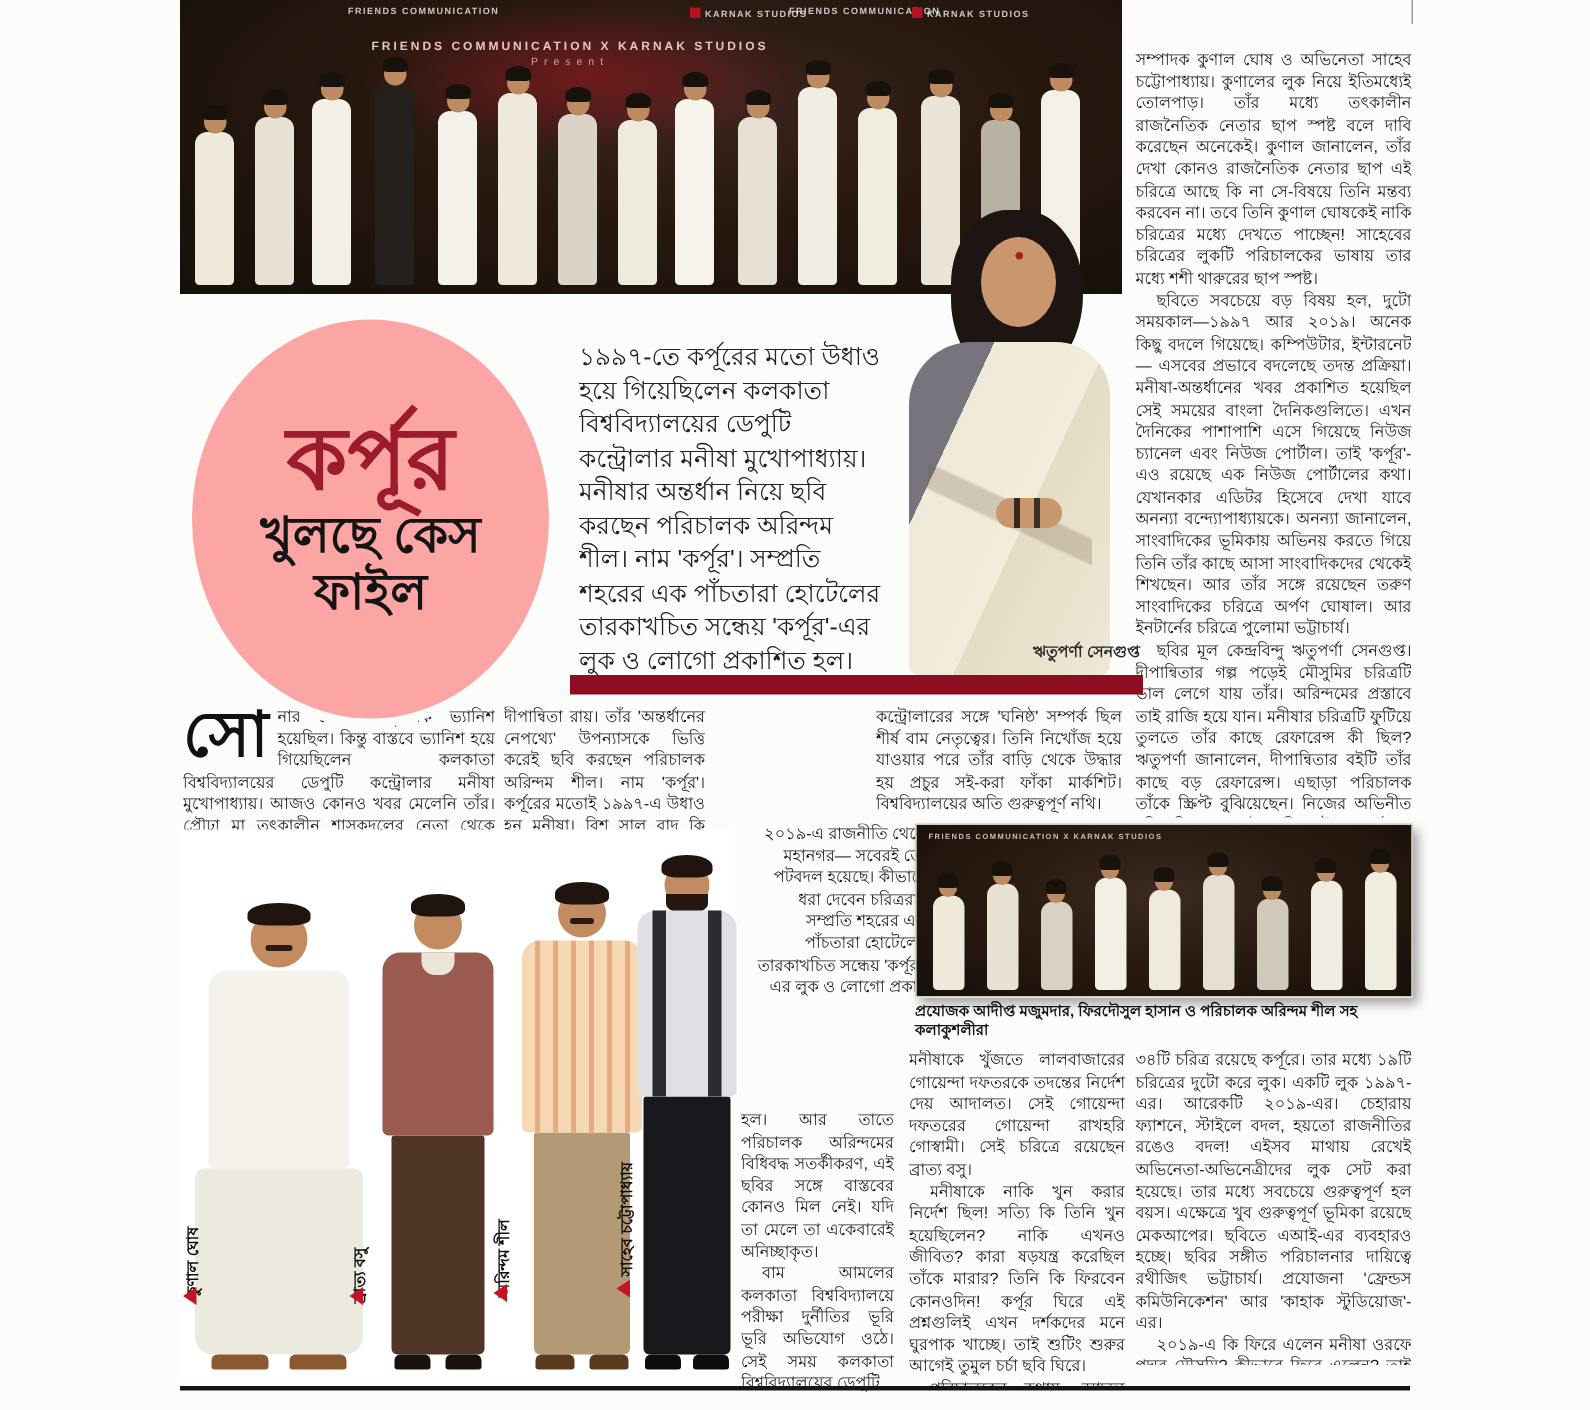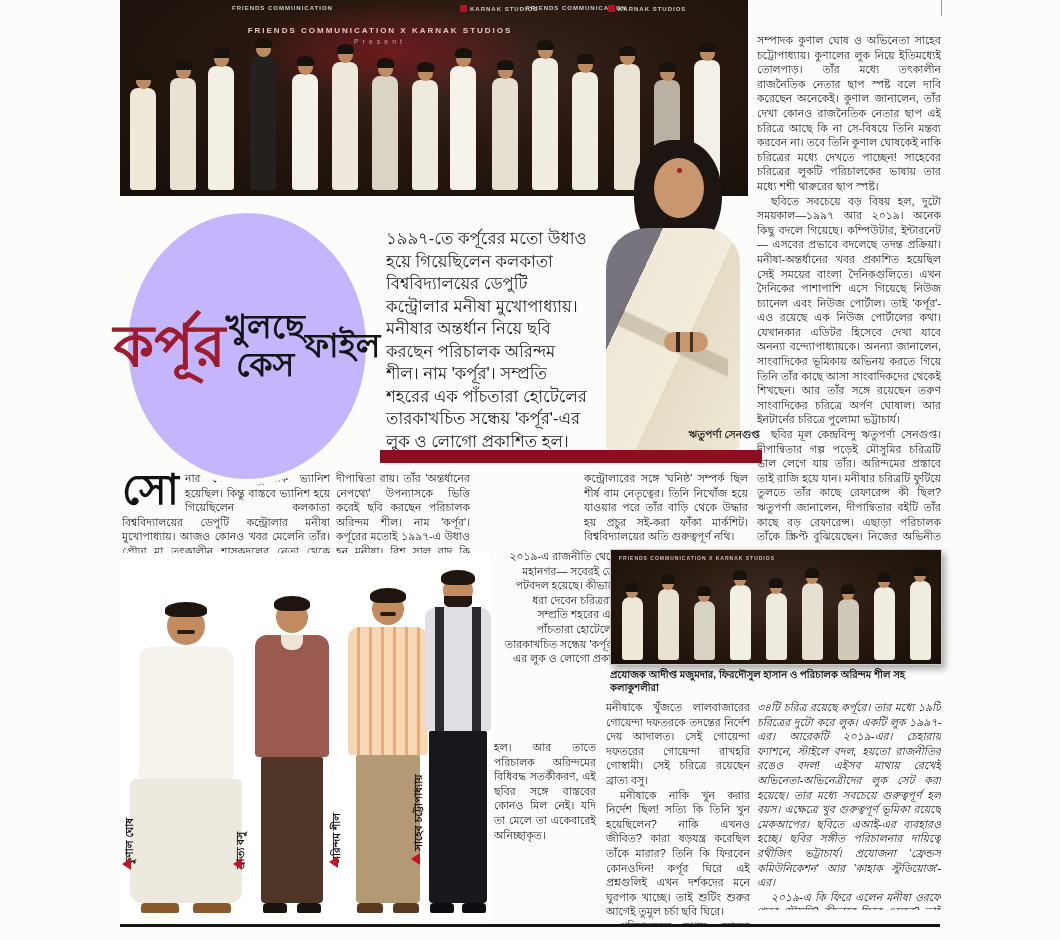--- a/index.html
+++ b/index.html
@@ -26,22 +26,22 @@
   .fig{position:absolute;bottom:6px;width:30px;display:flex;flex-direction:column;align-items:center;z-index:1;}
   .fhd{width:15px;height:15px;border-radius:50%;background:#bd8b62;position:relative;flex:none;}
   .fhd::before{content:"";position:absolute;top:-4px;left:-1px;right:-1px;height:10px;
     border-radius:50% 50% 20% 20%;background:#18120d;}
   .fbd{flex:1;width:26px;border-radius:8px 8px 3px 3px;margin-top:-1px;}
   #photo-bottom .fig{width:26px;bottom:4px;}
   #photo-bottom .fhd{width:12px;height:12px;}
   #photo-bottom .fbd{width:21px;}
   
   #headline-circle{left:128px;top:213px;width:238px;height:266px;border-radius:50%;
-    background:#c4b5fd;box-shadow:0 0 0 6px #fcfcfb;z-index:4;
-    display:flex;align-items:center;justify-content:center;text-align:center;}
+    background:#fca5a5;box-shadow:0 0 0 6px #fcfcfb;z-index:4;
+    display:flex;flex-direction:column;align-items:center;justify-content:center;text-align:center;}
   #headline-title{font-size:58px;font-weight:bold;color:#9c1b2c;line-height:1.05;}
   .headline-sub{font-size:33px;font-weight:bold;color:#141414;line-height:1.16;}
   
   #intro{left:386px;top:227px;width:204px;height:226px;font-size:16.5px;line-height:22.5px;color:#222;overflow:hidden;}
   
   #photo-woman{left:578px;top:140px;width:184px;height:312px;z-index:5;}
   .w-hair{position:absolute;left:56px;top:0;width:88px;height:116px;border-radius:48% 52% 58% 55%;background:#1c1511;}
   .w-face{position:absolute;left:76px;top:18px;width:50px;height:60px;border-radius:50%;background:#c9966d;}
   .w-bindi{position:absolute;left:99px;top:28px;width:5px;height:5px;border-radius:50%;background:#a32020;}
   .w-body{position:absolute;left:28px;top:88px;width:134px;height:222px;border-radius:42px 36px 6px 6px;
@@ -58,21 +58,21 @@
   .col p{margin:0;}
   .col p + p{text-indent:14px;}
   #col1{left:122px;top:471px;width:208px;height:94px;}
   .dropcap{float:left;font-size:42px;line-height:34px;font-weight:bold;padding:2px 6px 0 0;color:#111;}
   #col2a{left:336px;top:471px;width:134px;height:112px;}
   #m1-upper{left:500px;top:549px;width:118px;height:148px;text-align:right;}
   #m1-lower{left:494px;top:700px;width:102px;height:224px;margin-top:40px;}
   #m2-top{left:584px;top:471px;width:164px;height:76px;}
   #m2-bottom{left:606px;top:700px;width:144px;height:224px;}
   #col-right-top{left:757px;top:33px;width:184px;height:512px;}
-  #col-right-bottom{left:757px;top:700px;width:184px;height:210px;font-style:italic;}
+  #col-right-bottom{left:757px;top:700px;width:184px;height:210px;}
   
   #photo-cast{left:120px;top:553px;width:370px;height:368px;background:#fff;}
   .man{position:absolute;bottom:8px;}
   .head{position:relative;margin:0 auto;border-radius:50%;background:#c38b60;}
   .head::before{content:"";position:absolute;top:-5px;left:-2px;right:-2px;height:15px;
     border-radius:50% 50% 30% 30%;background:#20150e;}
   .must{position:absolute;left:26%;right:26%;top:60%;height:4px;border-radius:2px;background:#2a1b10;}
   .torso{position:relative;margin:2px auto 0;border-radius:12px 12px 4px 4px;}
   .legs{margin:0 auto;border-radius:2px 2px 4px 4px;}
   .feet{margin:0 auto;display:flex;justify-content:space-between;}
@@ -242,20 +242,21 @@
 <div class="abs col" id="col2a">
   <p>দীপান্বিতা রায়। তাঁর 'অন্তর্ধানের নেপথ্যে' উপন্যাসকে ভিত্তি করেই ছবি করছেন পরিচালক অরিন্দম শীল। নাম 'কর্পূর'। কর্পূরের মতোই ১৯৯৭-এ উধাও হন মনীষা। বিশ সাল বাদ কি ফিরবেন মনীষা ওরফে পদ্মর মৌসুমি? সেটাই রহস্য। আর চ্যালেঞ্জও। কারণ ১৯৯৭ থেকে</p>
 </div>
 
 <div class="abs col" id="m1-upper">
   <p>২০১৯-এ রাজনীতি থেকে মহানগর— সবেরই তো পটবদল হয়েছে। কীভাবে ধরা দেবেন চরিত্ররা? সম্প্রতি শহরের এক পাঁচতারা হোটেলের তারকাখচিত সন্ধেয় 'কর্পূর'-এর লুক ও লোগো প্রকাশ</p>
 </div>
 
 <div class="abs col" id="m1-lower">
   <p>হল। আর তাতে পরিচালক অরিন্দমের বিধিবদ্ধ সতর্কীকরণ, এই ছবির সঙ্গে বাস্তবের কোনও মিল নেই। যদি তা মেলে তা একেবারেই অনিচ্ছাকৃত।</p>
+  <p>বাম আমলের কলকাতা বিশ্ববিদ্যালয়ে পরীক্ষা দুর্নীতির ভূরি ভূরি অভিযোগ ওঠে। সেই সময় কলকাতা বিশ্ববিদ্যালয়ের ডেপুটি</p>
 </div>
 
 <div class="abs col" id="m2-top">
   <p>কন্ট্রোলারের সঙ্গে 'ঘনিষ্ঠ' সম্পর্ক ছিল শীর্ষ বাম নেতৃত্বের। তিনি নিখোঁজ হয়ে যাওয়ার পরে তাঁর বাড়ি থেকে উদ্ধার হয় প্রচুর সই-করা ফাঁকা মার্কশিট। বিশ্ববিদ্যালয়ের অতি গুরুত্বপূর্ণ নথি।</p>
 </div>
 
 <div class="abs col" id="m2-bottom">
   <p>মনীষাকে খুঁজতে লালবাজারের গোয়েন্দা দফতরকে তদন্তের নির্দেশ দেয় আদালত। সেই গোয়েন্দা দফতরের গোয়েন্দা রাখহরি গোস্বামী। সেই চরিত্রে রয়েছেন ব্রাত্য বসু।</p>
   <p>মনীষাকে নাকি খুন করার নির্দেশ ছিল! সত্যি কি তিনি খুন হয়েছিলেন? নাকি এখনও জীবিত? কারা ষড়যন্ত্র করেছিল তাঁকে মারার? তিনি কি ফিরবেন কোনওদিন! কর্পূর ঘিরে এই প্রশ্নগুলিই এখন দর্শকদের মনে ঘুরপাক খাচ্ছে। তাই শুটিং শুরুর আগেই তুমুল চর্চা ছবি ঘিরে।</p>
   <p>পরিচালকের কথায়, আদ্যন্ত পলিটিক্যাল থ্রিলার 'কর্পূর'। সেই থ্রিলারে রাজনীতির প্রেক্ষাপট থাকে তবে সেটা বাস্তব নয়; সেটা কাহিনি। ছবিতে দুই রাজনৈতিক নেতার চরিত্রে অভিনয় করেছেন তৃণমূলের রাজ্য সাধারণ</p>

